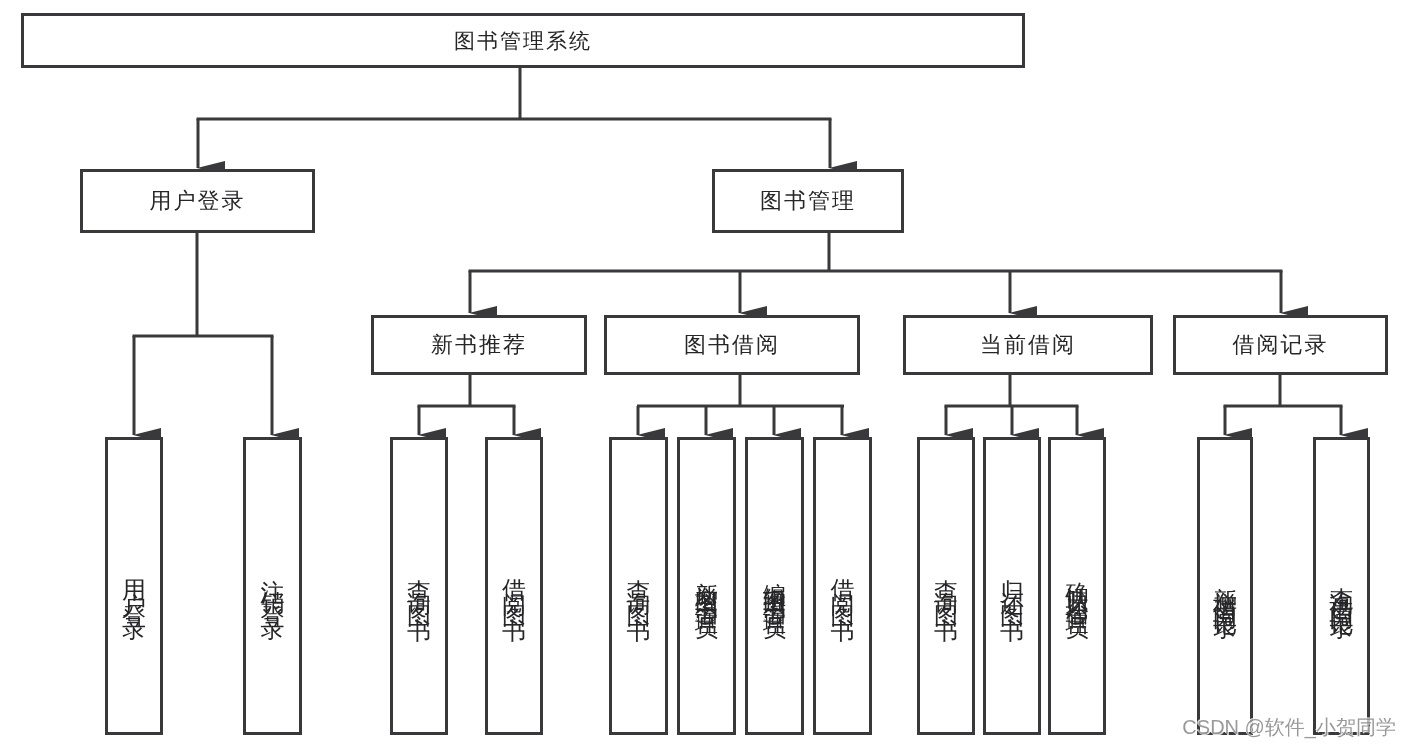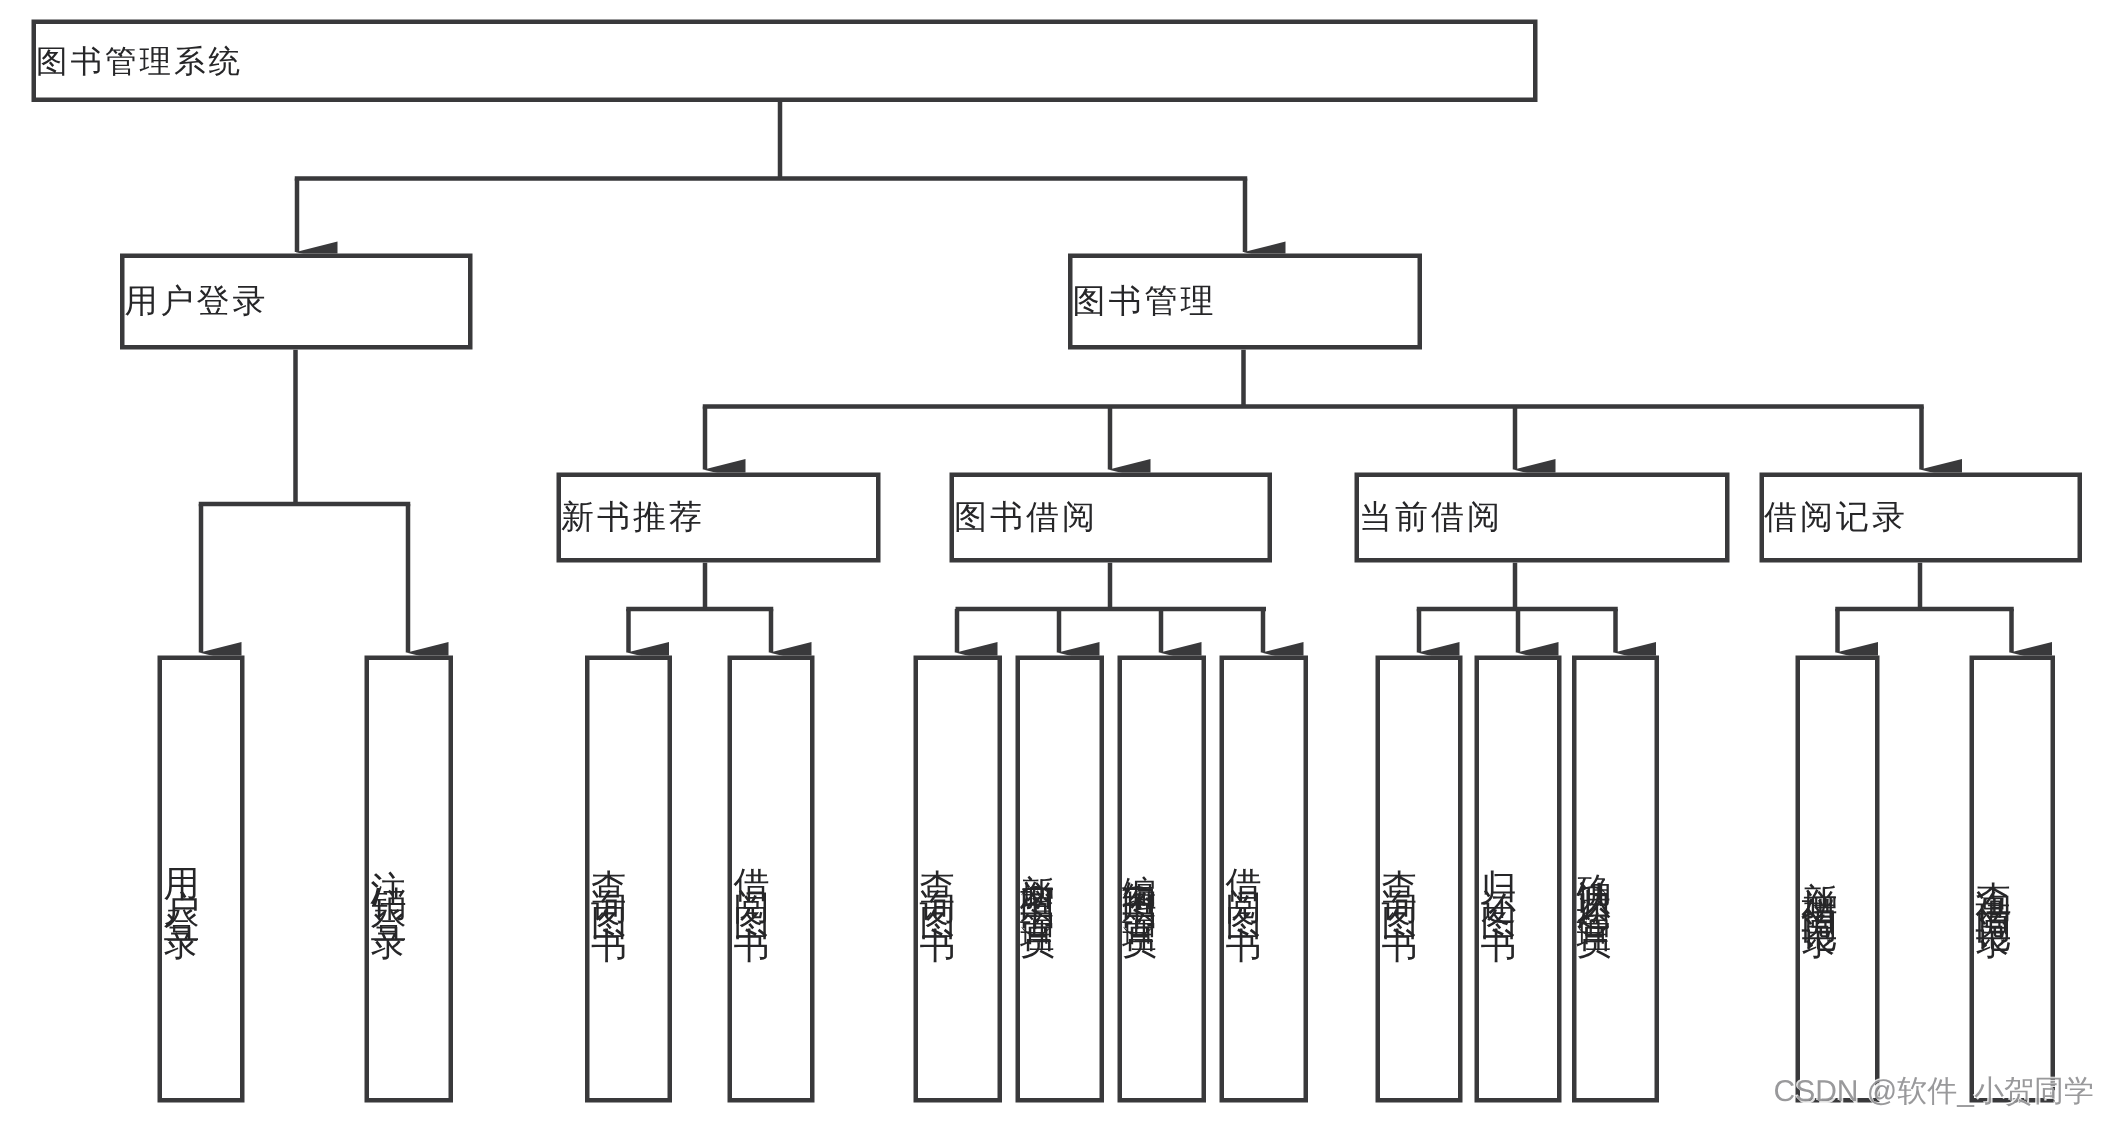--- a/index.html
+++ b/index.html
@@ -21,21 +21,21 @@
     top: 0;
     z-index: 1;
   }
   .box {
     position: absolute;
     box-sizing: border-box;
     border: 3px solid #39393b;
     background: #ffffff;
     display: flex;
     align-items: center;
-    justify-content: flex-start;
+    justify-content: center;
     z-index: 2;
     color: #262628;
   }
   .hbox span {
     font-size: 22px;
     letter-spacing: 2px;
     white-space: nowrap;
   }
   .hbox.title span {
     font-size: 21px;
@@ -108,28 +108,28 @@
     </g>
   </svg>
 
   <div class="box hbox title" style="left:21px;top:13px;width:1004px;height:55px">
     <span>图书管理系统</span>
   </div>
 
   <div class="box hbox" style="left:80px;top:169px;width:235px;height:64px">
     <span>用户登录</span>
   </div>
-  <div class="box hbox" style="left:712px;top:169px;width:236px;height:64px">
+  <div class="box hbox" style="left:712px;top:169px;width:192px;height:64px">
     <span>图书管理</span>
   </div>
 
   <div class="box hbox" style="left:371px;top:315px;width:216px;height:60px">
     <span>新书推荐</span>
   </div>
-  <div class="box hbox" style="left:633px;top:315px;width:215px;height:60px">
+  <div class="box hbox" style="left:604px;top:315px;width:256px;height:60px">
     <span>图书借阅</span>
   </div>
   <div class="box hbox" style="left:903px;top:315px;width:250px;height:60px">
     <span>当前借阅</span>
   </div>
   <div class="box hbox" style="left:1173px;top:315px;width:215px;height:60px">
     <span>借阅记录</span>
   </div>
 
   <div class="box vbox" style="left:105px;top:437px;width:58px;height:298px">

